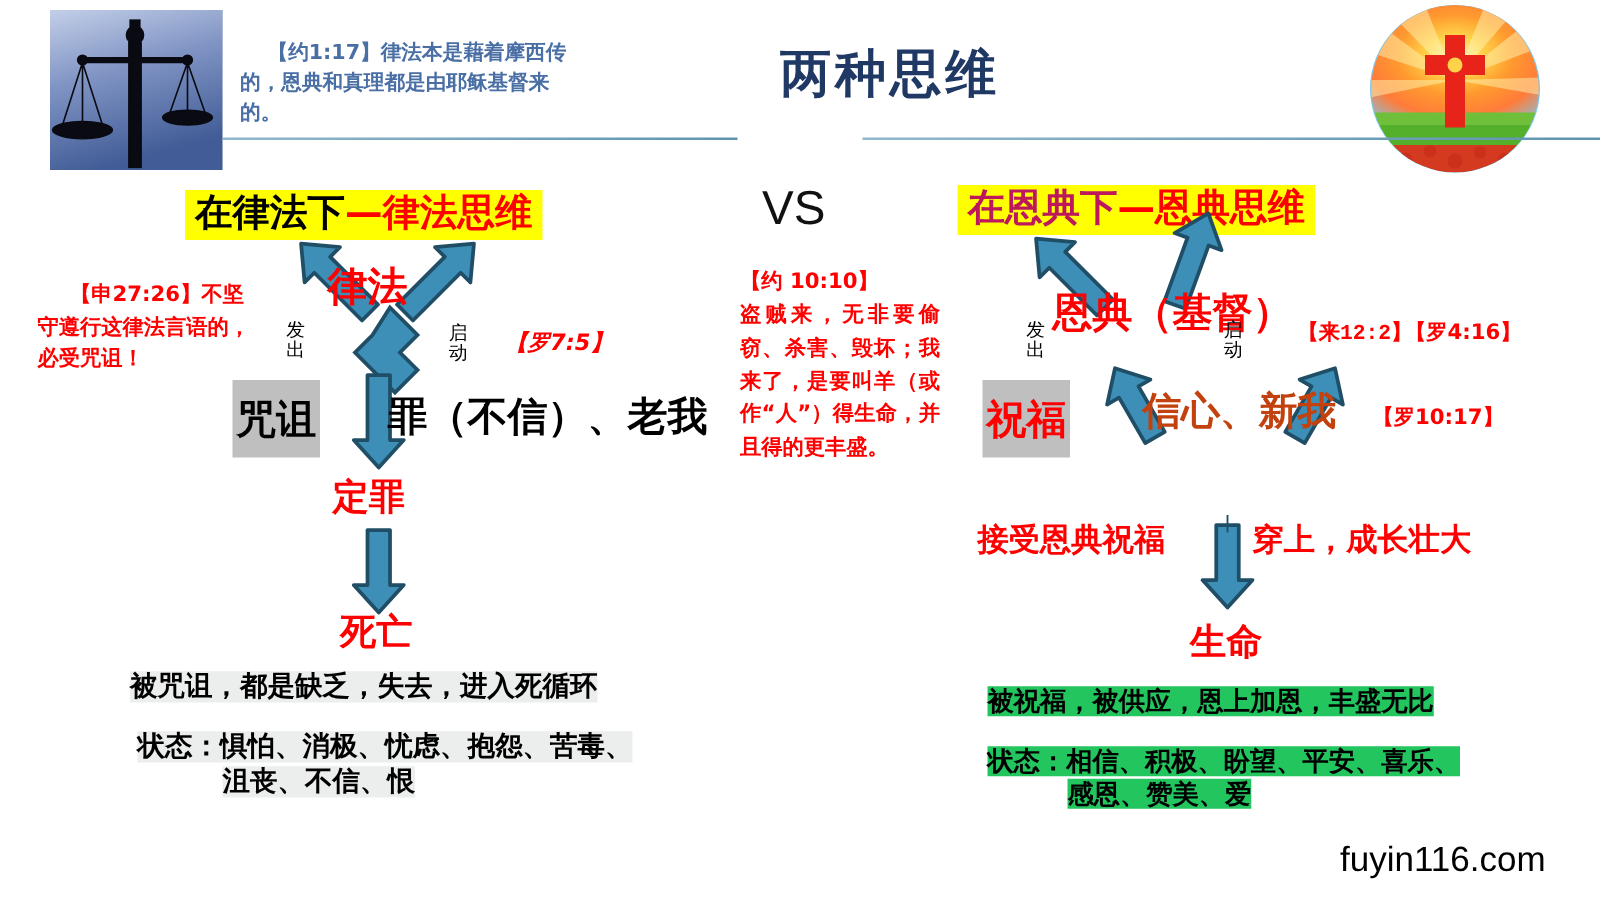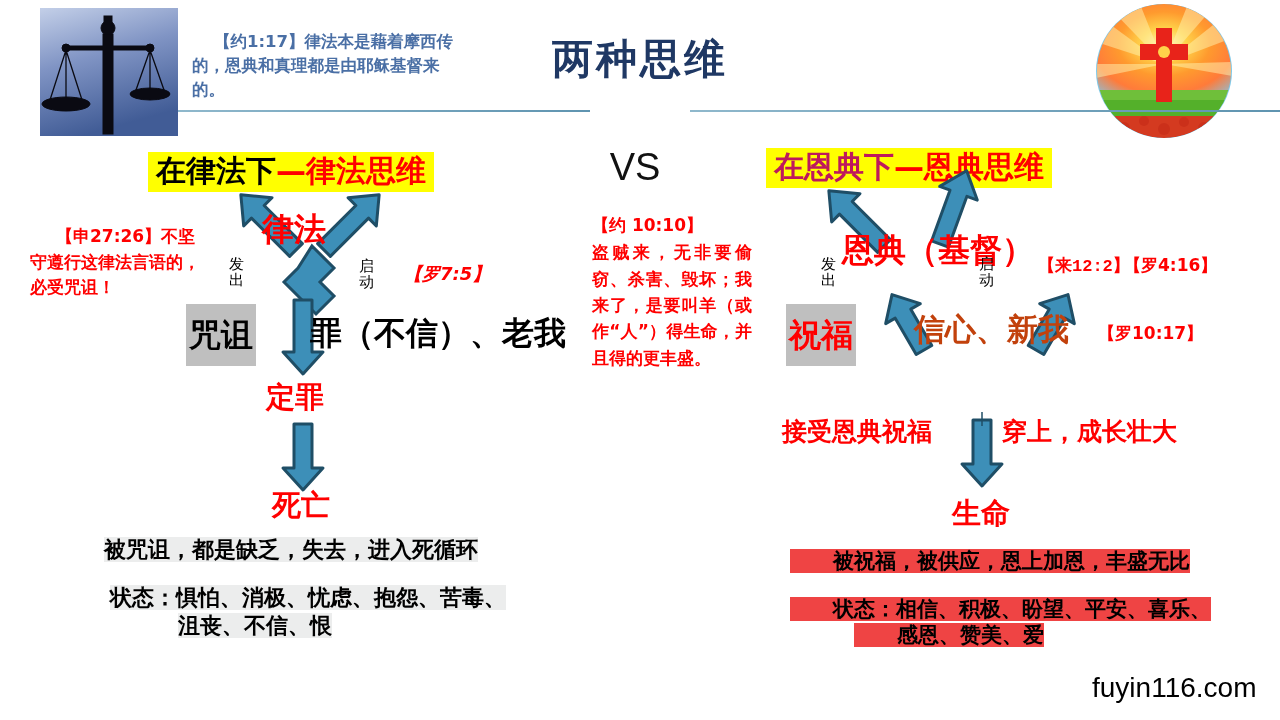--- a/index.html
+++ b/index.html
@@ -27,21 +27,21 @@
 
   #cross-img {
     left: 1096px; top: 4px; width: 136px; height: 134px;
     border-radius: 50%;
     overflow: hidden;
     background: #7fc8e8;
   }
 
   #title {
     left: 480px; top: 32px; width: 320px;
-    text-align: center;
+    text-align: right;
     font-size: 41px; font-weight: bold;
     color: #1f3864;
     letter-spacing: 3px;
     font-family: "DejaVu Sans", "Liberation Sans", sans-serif;
   }
 
   .rule {
     height: 2px;
     background: linear-gradient(to right, #8fb8cc, #5f94b0);
   }
@@ -139,35 +139,34 @@
   }
   #verse-jn1010 .vhead { display:block; text-align:center; margin-bottom:1px; }
 
   
   .sumline {
     font-weight: bold;
     white-space: nowrap;
     line-height: 1.25;
   }
   .hl-lgray { background: #eceded; }
-  .hl-cyan  { background: #ef4444; padding-left: 43px; }
+  .hl-cyan  { background: #22c55e; }
 
   #sum-l1 { left: 104px; top: 536px; font-size: 22px; color: #000; }
   #sum-l2 { left: 110px; top: 584px; font-size: 22px; color: #000; }
   #sum-l2 .ind { display: block; padding-left: 68px; }
 
   #sum-r1 { left: 790px; top: 548px; font-size: 21px; color: #000; }
   #sum-r2 { left: 790px; top: 596px; font-size: 21px; color: #000; }
   #sum-r2 .ind { display: block; padding-left: 64px; }
 
   #watermark {
     left: 1072px; top: 672px;
     font-size: 28px; color: #000;
     font-family: "Liberation Sans", sans-serif;
-    margin-left: 20px;
   }
 
   svg.arrowlayer { position: absolute; left: 0; top: 0; pointer-events: none; }
 </style>
 </head>
 <body>
 
 <div id="slide">
 
   <div class="abs" id="scales-img">

